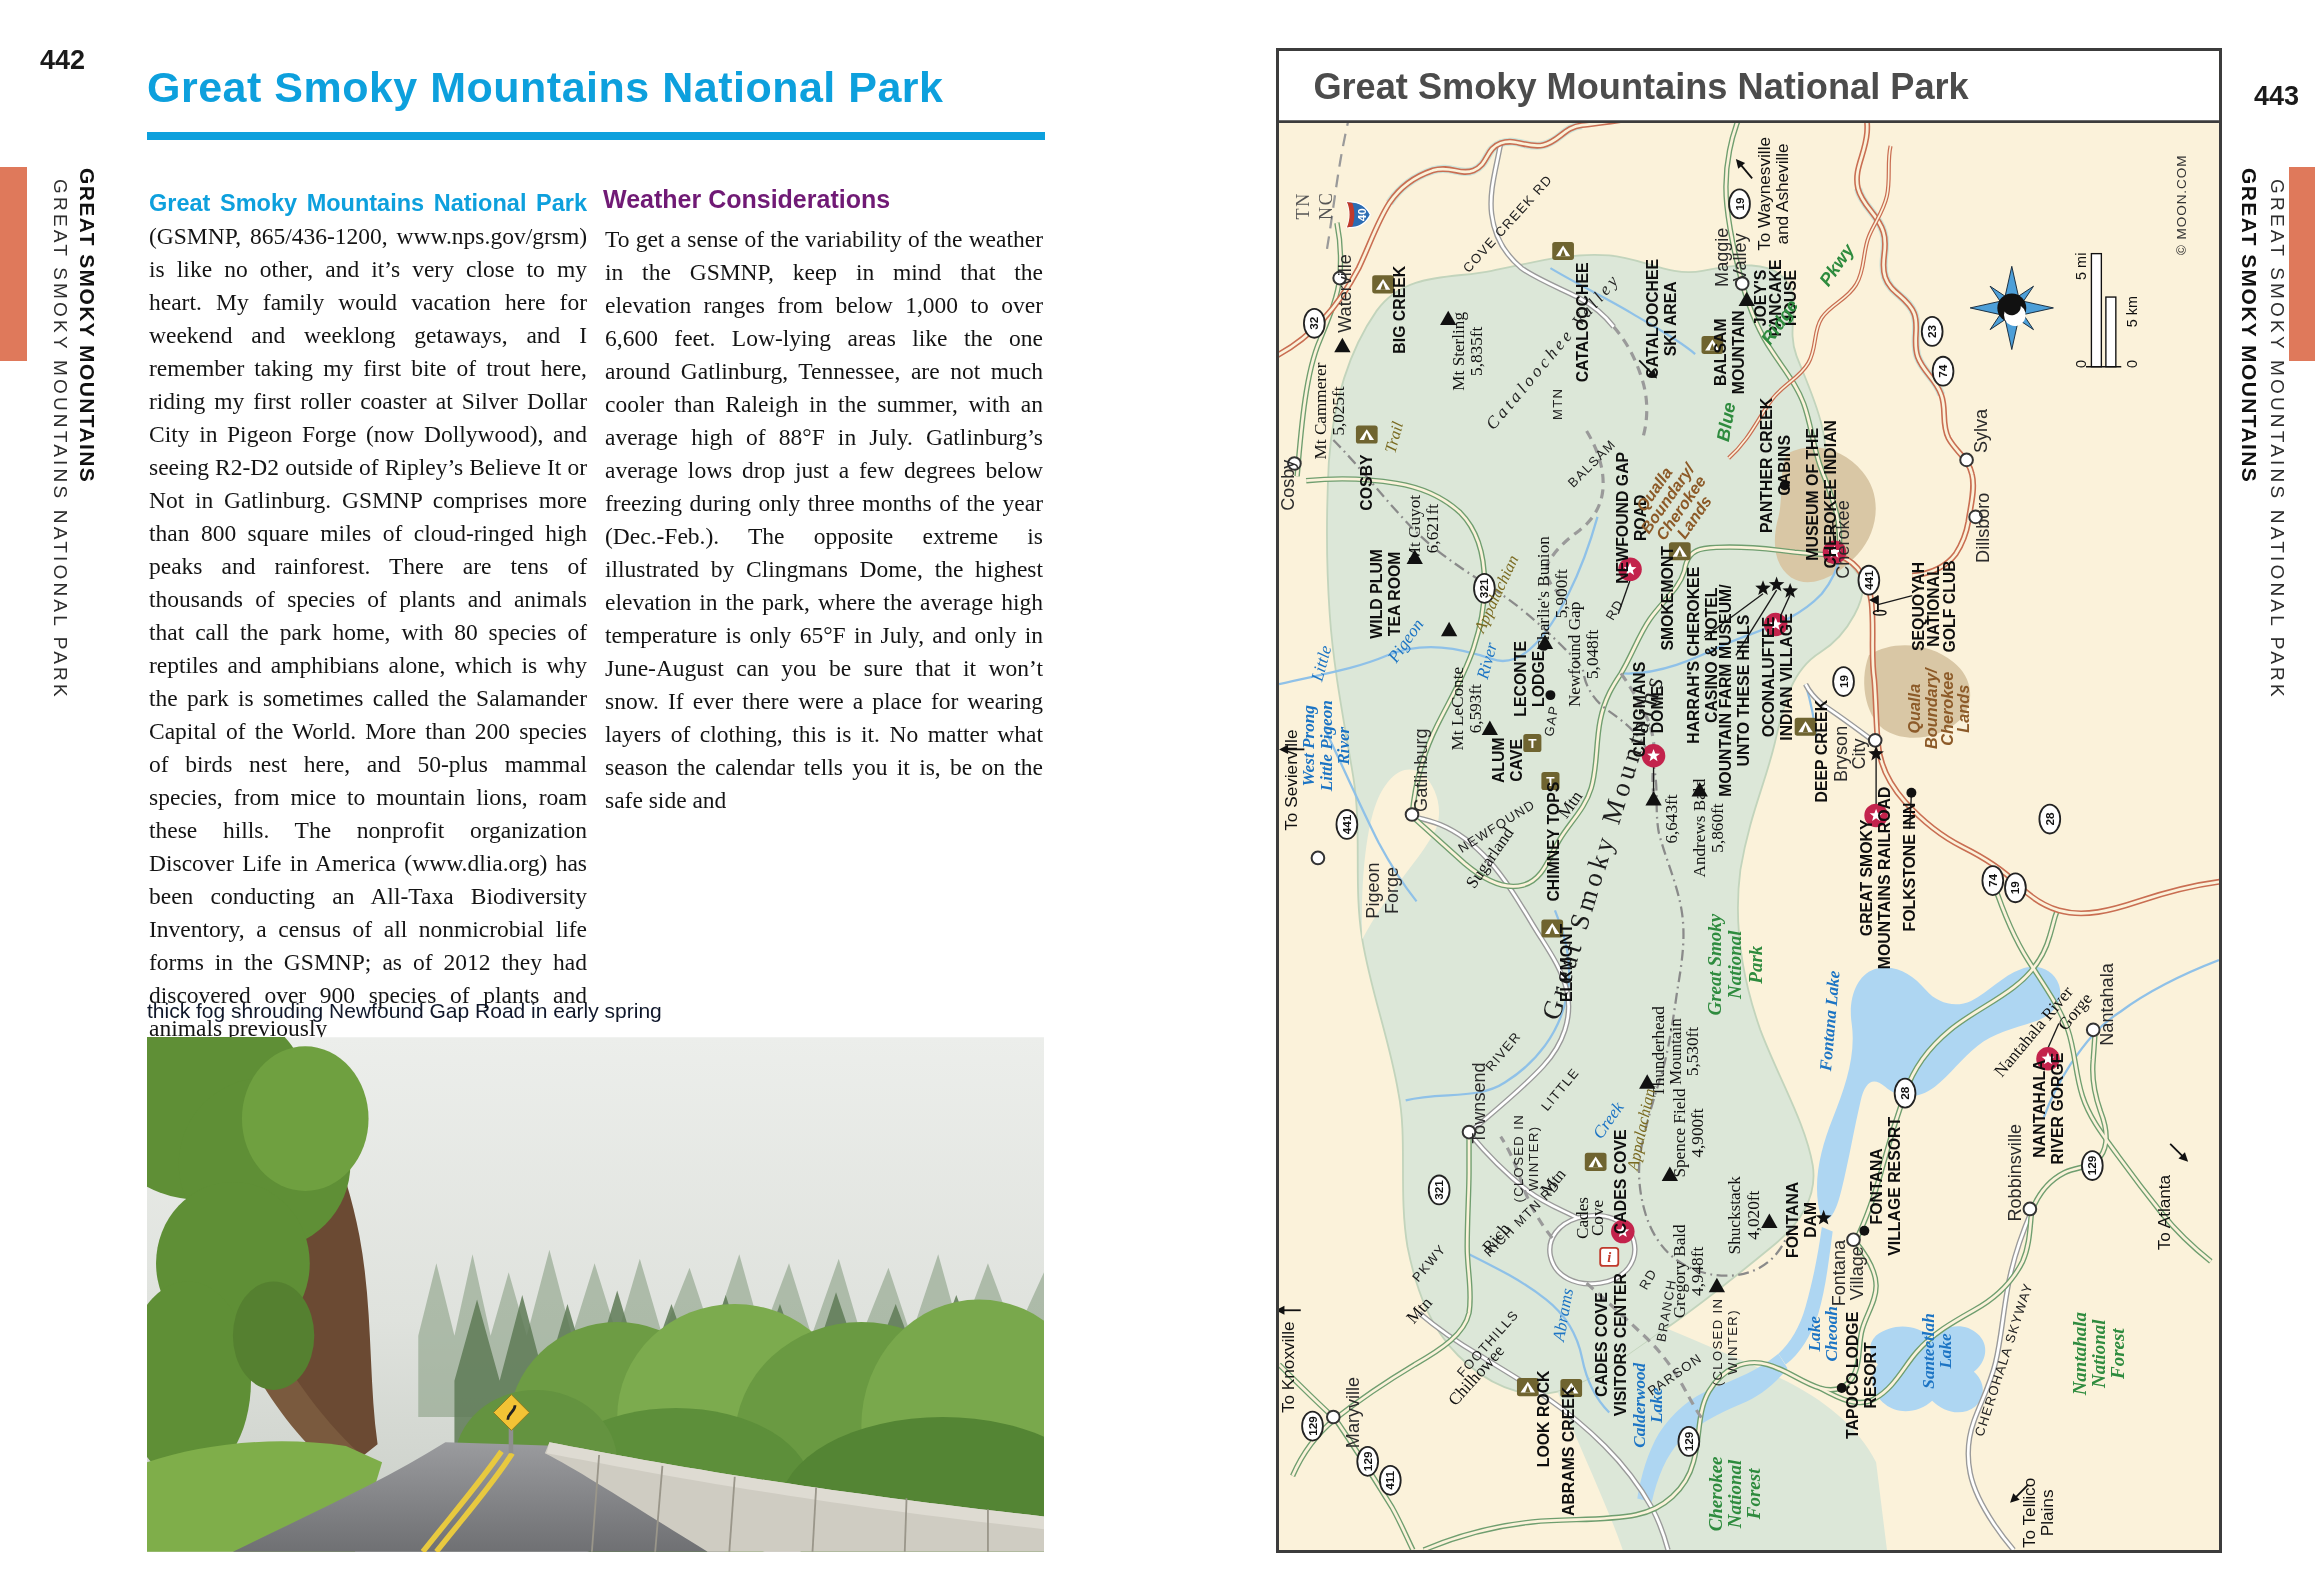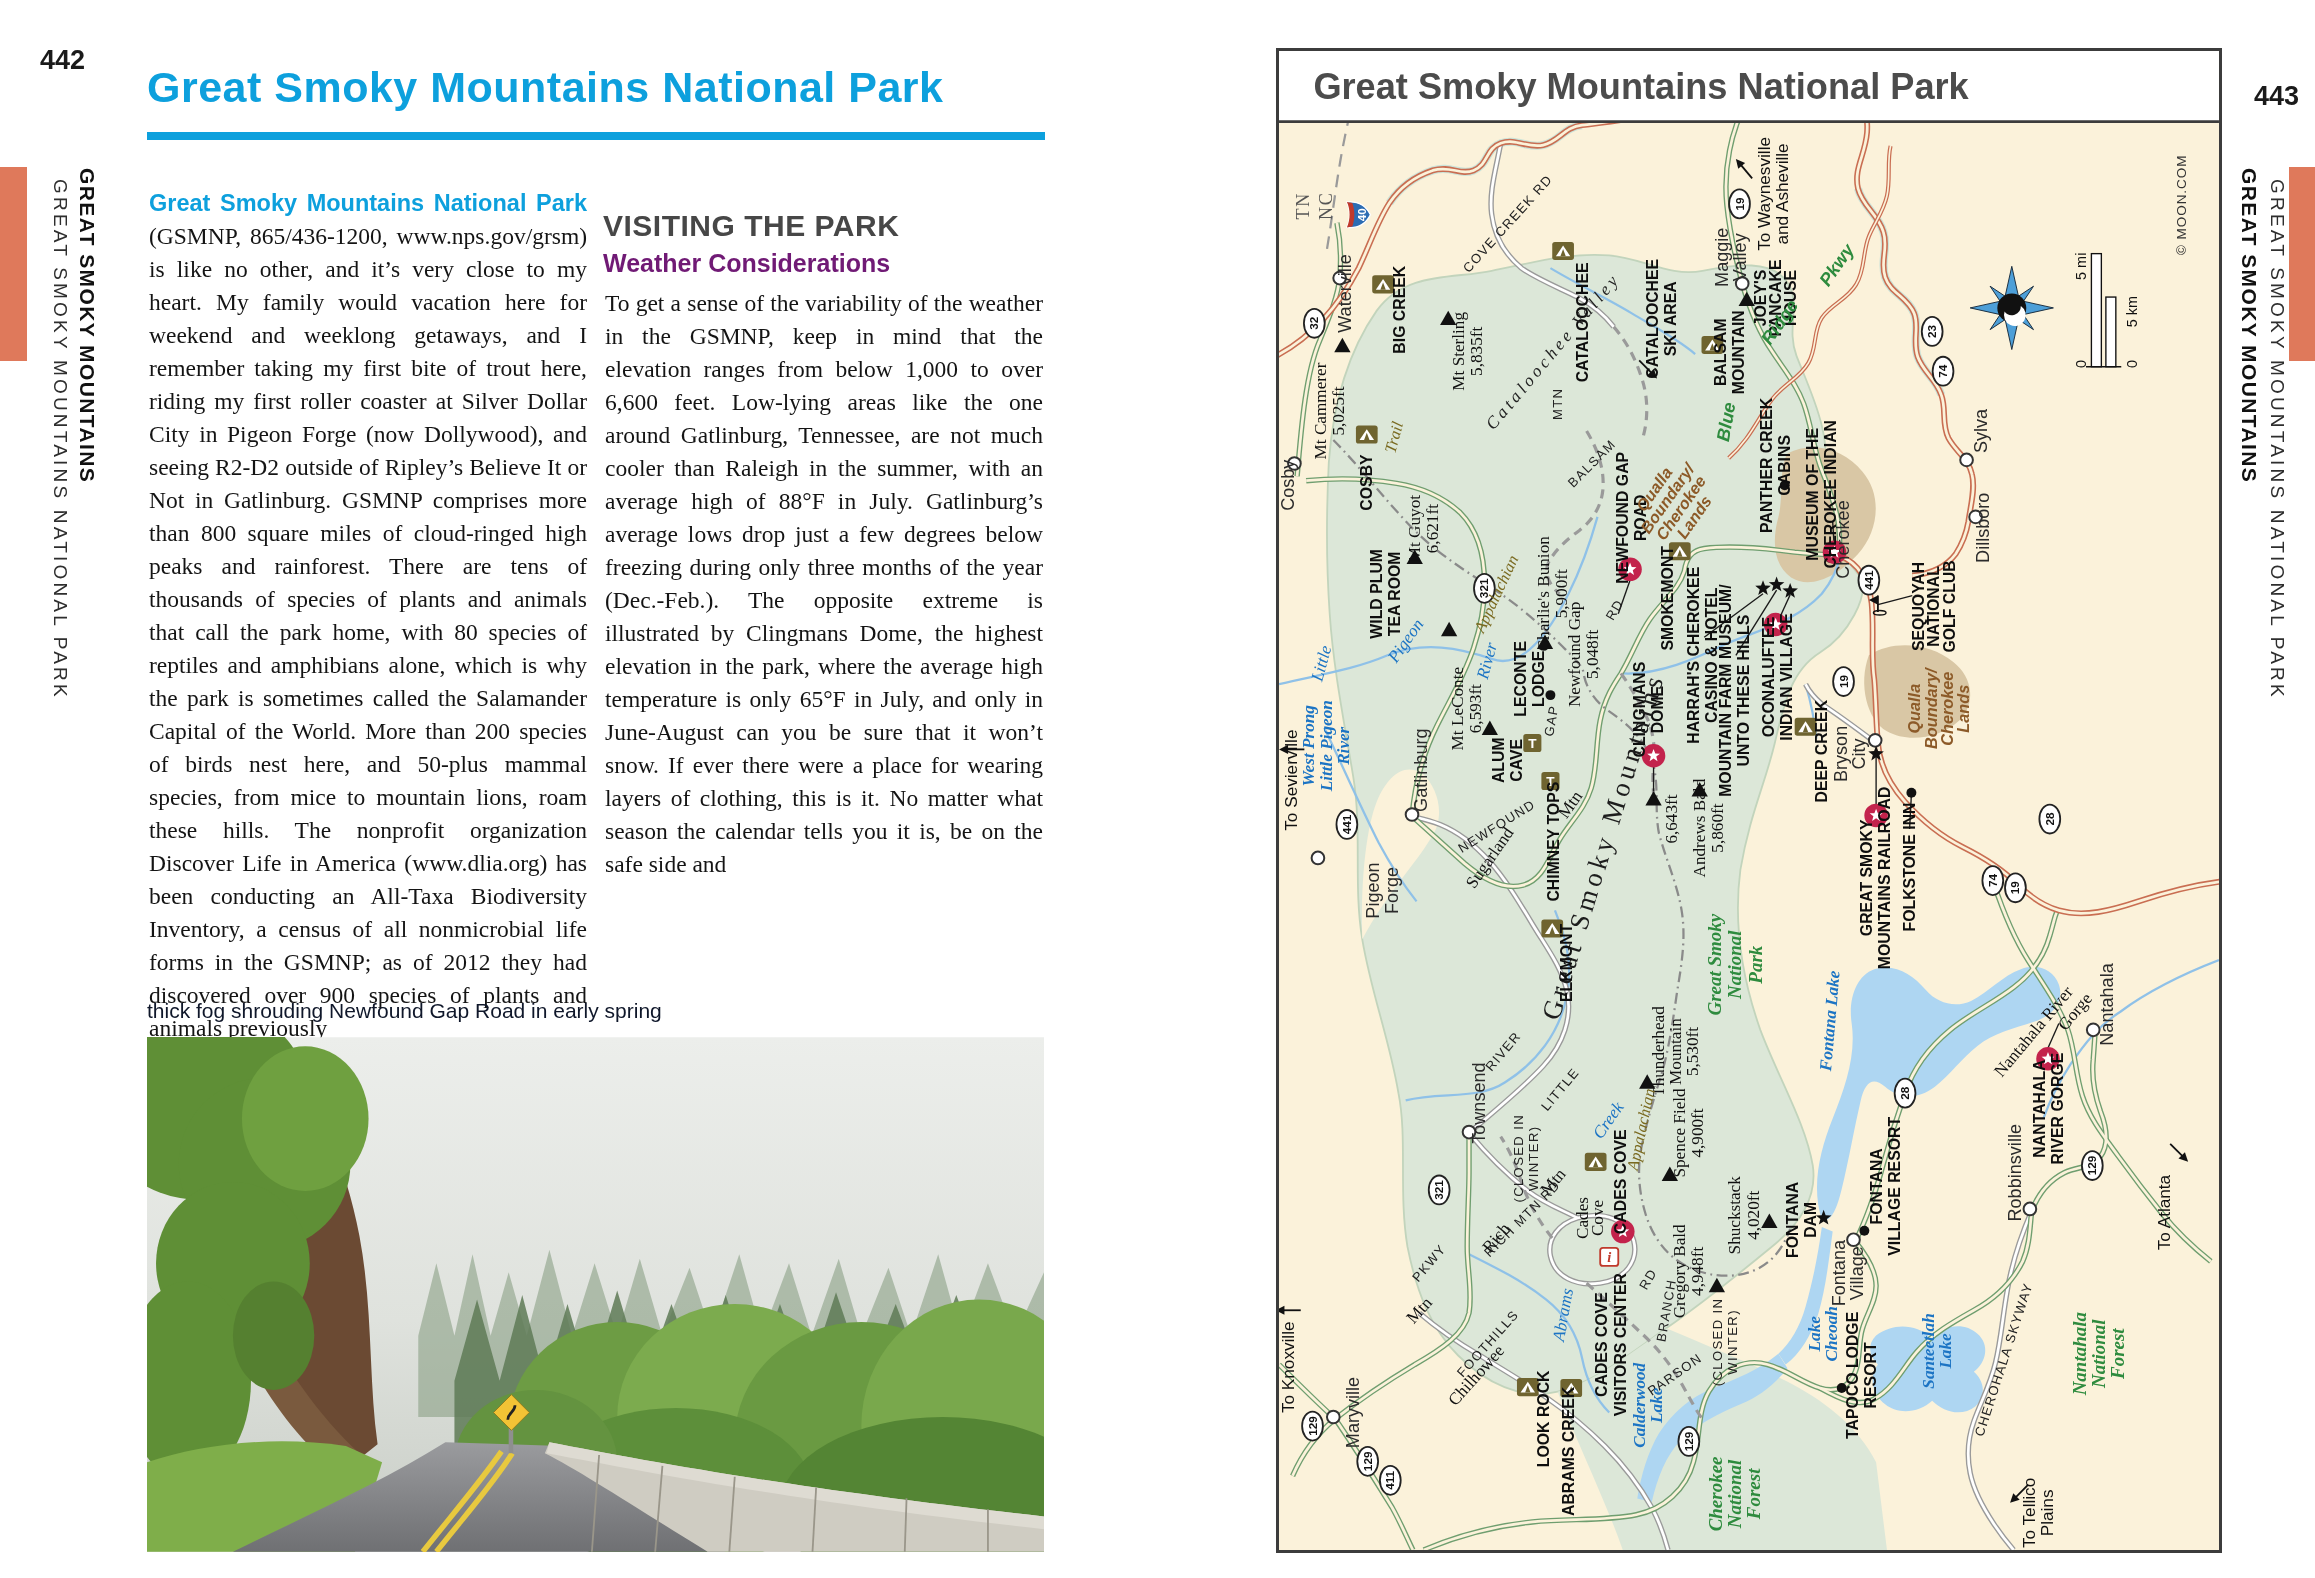--- a/index.html
+++ b/index.html
@@ -63,21 +63,20 @@
   <div class="vtext vbold" style="left:99px;top:168px;">GREAT SMOKY MOUNTAINS</div>
 
   <div id="article-title">Great Smoky Mountains National Park</div>
   <div id="title-rule"></div>
 
   <div id="col1" class="col">
     <p><span class="leadin">Great Smoky Mountains National Park</span><span> (GSMNP, 865/436-1200, www.nps.gov/grsm) is like no other, and it’s very close to my heart. My family would vacation here for weekend and weeklong getaways, and I remember taking my first bite of trout here, riding my first roller coaster at Silver Dollar City in Pigeon Forge (now Dollywood), and seeing R2-D2 outside of Ripley’s Believe It or Not in Gatlinburg. GSMNP comprises more than 800 square miles of cloud-ringed high peaks and rainforest. There are tens of thousands of species of plants and animals that call the park home, with 80 species of reptiles and amphibians alone, which is why the park is sometimes called the Salamander Capital of the World. More than 200 species of birds nest here, and 50-plus mammal species, from mice to mountain lions, roam these hills. The nonprofit organization Discover Life in America (www.dlia.org) has been conducting an All-Taxa Biodiversity Inventory, a census of all nonmicrobial life forms in the GSMNP; as of 2012 they had discovered over 900 species of plants and animals previously</span></p>
   </div>
 
   <div id="col2" class="col">
-    <h2 class="sect">VISITING THE PARK</h2>
     <h3 class="subsect">Weather Considerations</h3>
     <p>To get a sense of the variability of the weather in the GSMNP, keep in mind that the elevation ranges from below 1,000 to over 6,600 feet. Low-lying areas like the one around Gatlinburg, Tennessee, are not much cooler than Raleigh in the summer, with an average high of 88°F in July. Gatlinburg’s average lows drop just a few degrees below freezing during only three months of the year (Dec.-Feb.). The opposite extreme is illustrated by Clingmans Dome, the highest elevation in the park, where the average high temperature is only 65°F in July, and only in June-August can you be sure that it won’t snow. If ever there were a place for wearing layers of clothing, this is it. No matter what season the calendar tells you it is, be on the safe side and</p>
   </div>
 
   <div id="photo-caption">thick fog shrouding Newfound Gap Road in early spring</div>
 
   <div id="photo-wrap">
     <svg width="897" height="515" viewBox="0 0 992 569">
       <defs>
         <linearGradient id="fog" x1="0" y1="0" x2="0" y2="1">

